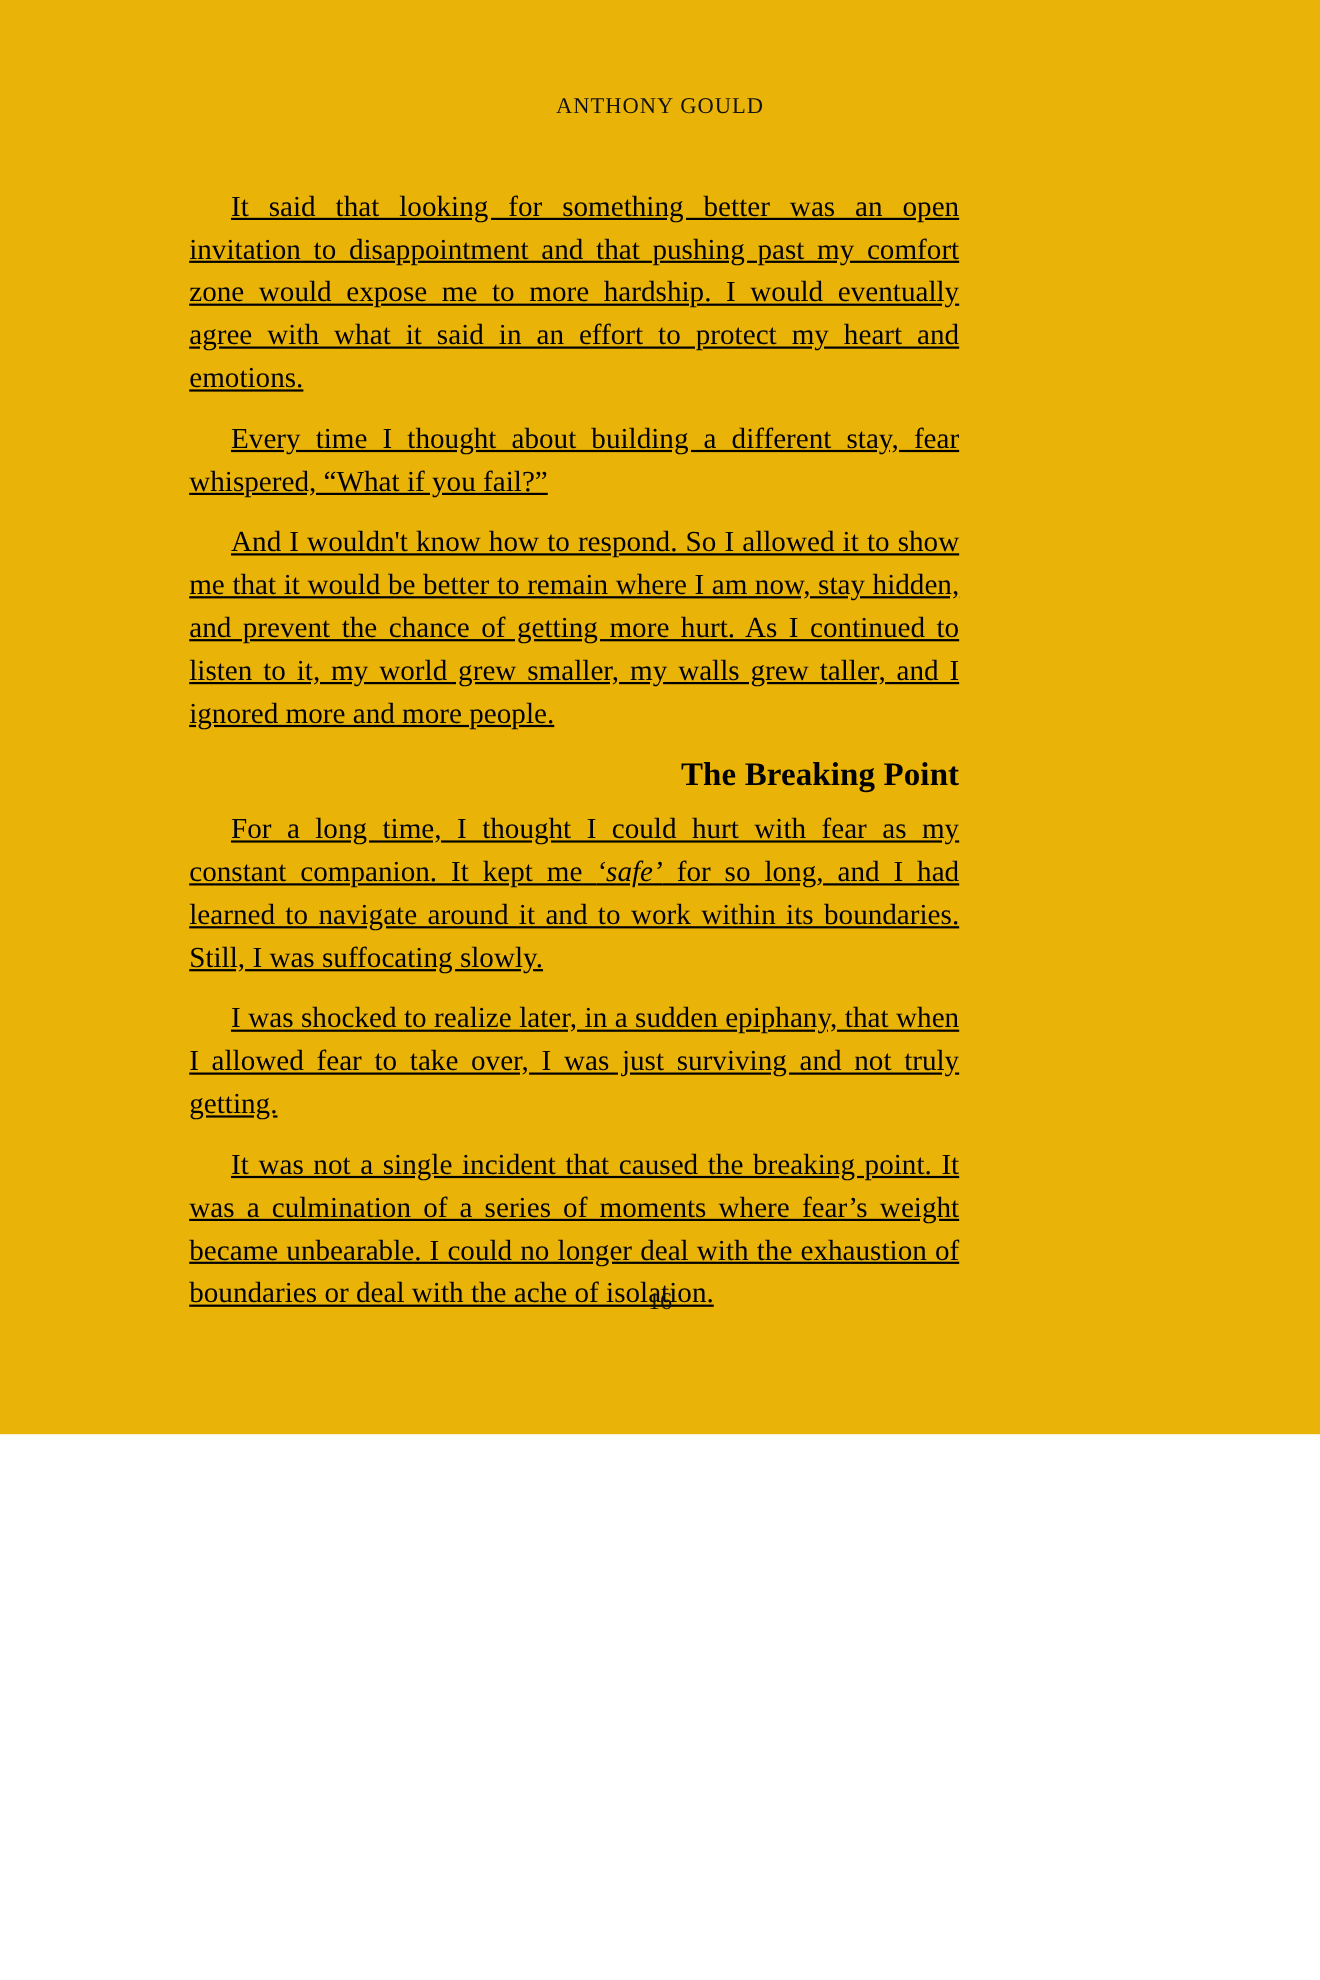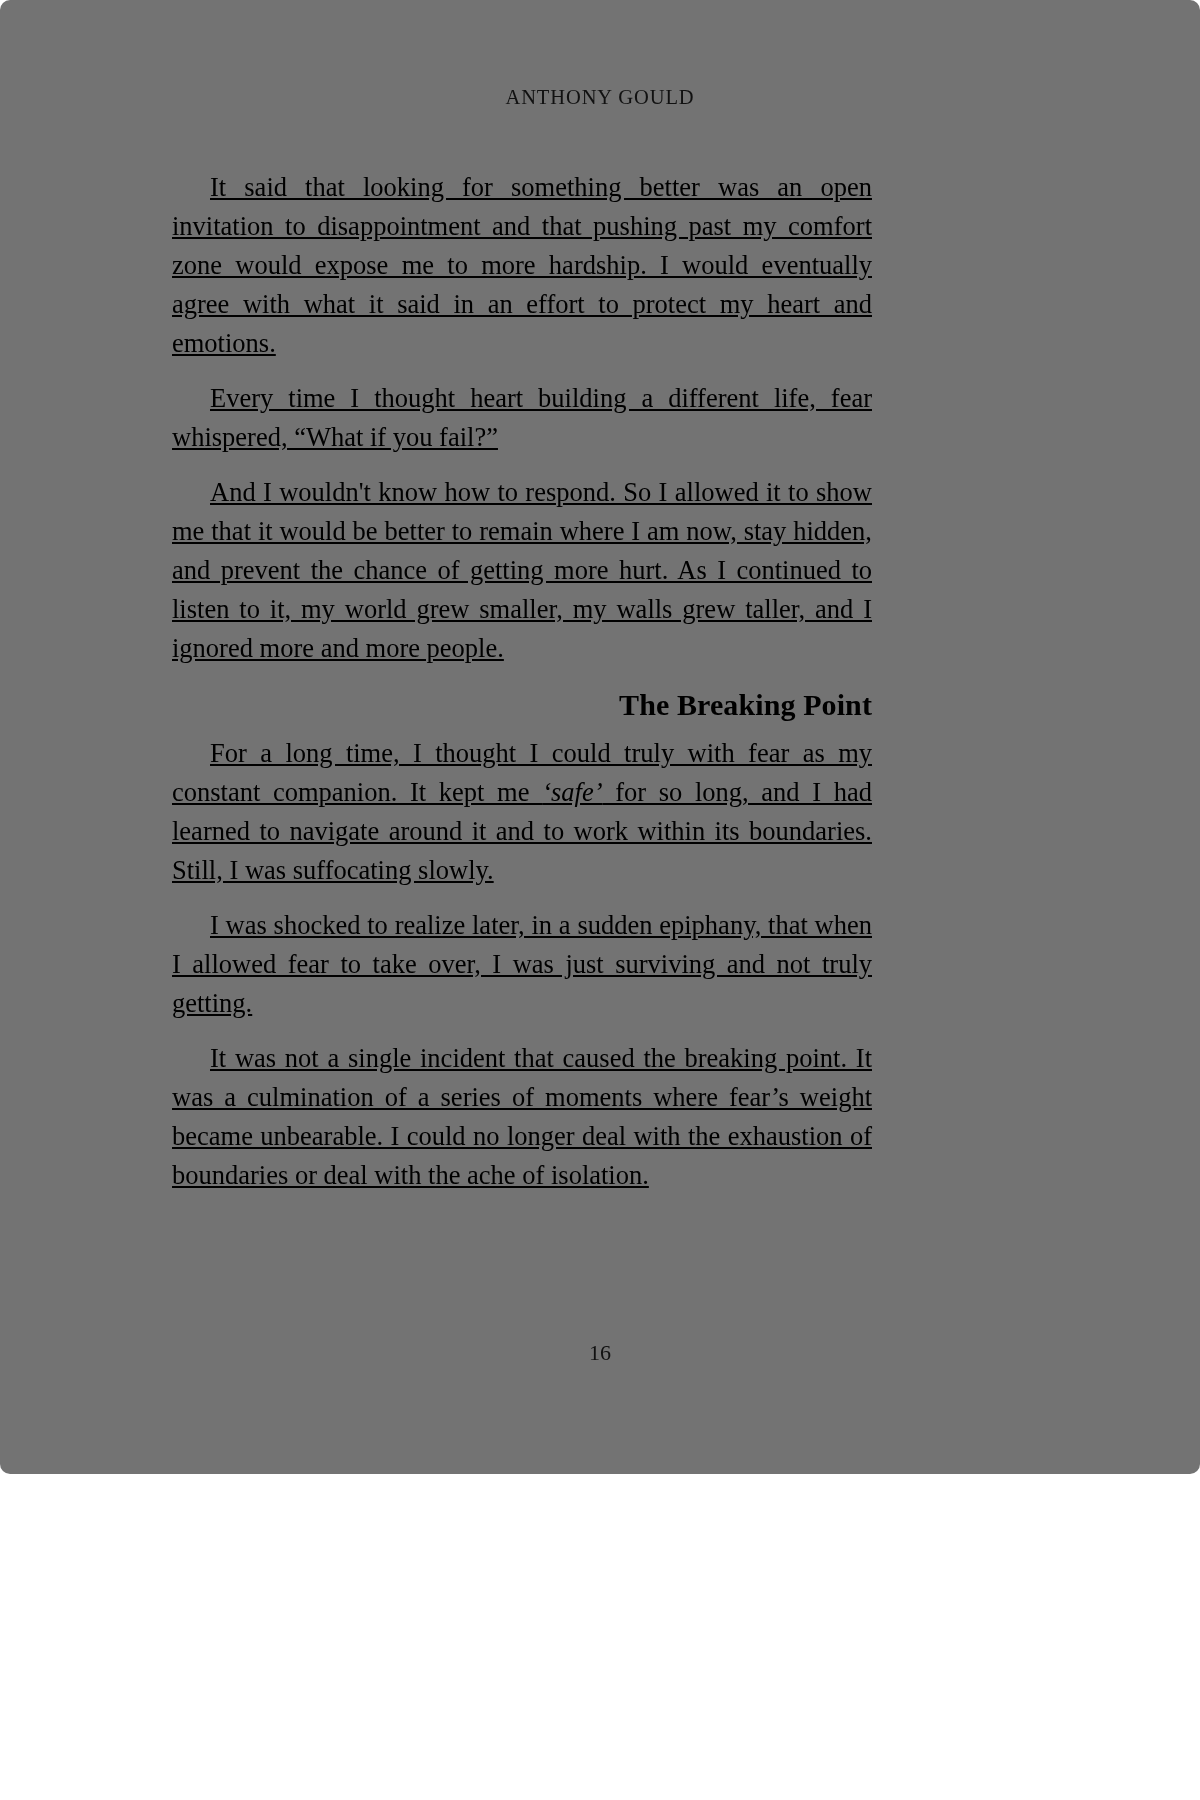--- a/index.html
+++ b/index.html
@@ -4,28 +4,27 @@
 <style>
   html, body {
     margin: 0;
     padding: 0;
     background: #ffffff;
   }
 
   .page {
     position: relative;
     width: 1200px;
-    height: 1474px;
-    background: #737373;
+    height: 1304px;
+    background: #eab308;
     margin: 0 auto;
     overflow: hidden;
     font-family: "Liberation Serif", "DejaVu Serif", serif;
     color: #000000;
     box-sizing: border-box;
-    border-radius: 10px;
   }
 
   
   .running-header {
     position: absolute;
     top: 86px;
     left: 0;
     right: 0;
     text-align: center;
     font-size: 20.5px;
@@ -87,27 +86,27 @@
 <body>
 
 <div class="page">
 
   <div class="running-header">ANTHONY GOULD</div>
 
   <div class="text-column">
 
     <p class="body-par">It said that looking for something better was an open invitation to disappointment and that pushing past my comfort zone would expose me to more hardship. I would eventually agree with what it said in an effort to protect my heart and emotions.</p>
 
-    <p class="body-par">Every time I thought heart building a different life, fear whispered, “What if you fail?”</p>
+    <p class="body-par">Every time I thought about building a different stay, fear whispered, “What if you fail?”</p>
 
     <p class="body-par">And I wouldn't know how to respond. So I allowed it to show me that it would be better to remain where I am now, stay hidden, and prevent the chance of getting more hurt. As I continued to listen to it, my world grew smaller, my walls grew taller, and I ignored more and more people.</p>
 
     <h2 class="section-heading">The Breaking Point</h2>
 
-    <p class="body-par"><span>For a long time, I thought I could truly with fear as my constant companion. It kept me </span><span class="italic-word">‘safe’</span><span> for so long, and I had learned to navigate around it and to work within its boundaries. Still, I was suffocating slowly.</span></p>
+    <p class="body-par"><span>For a long time, I thought I could hurt with fear as my constant companion. It kept me </span><span class="italic-word">‘safe’</span><span> for so long, and I had learned to navigate around it and to work within its boundaries. Still, I was suffocating slowly.</span></p>
 
     <p class="body-par">I was shocked to realize later, in a sudden epiphany, that when I allowed fear to take over, I was just surviving and not truly getting.</p>
 
     <p class="body-par">It was not a single incident that caused the breaking point. It was a culmination of a series of moments where fear’s weight became unbearable. I could no longer deal with the exhaustion of boundaries or deal with the ache of isolation.</p>
 
 
   </div>
 
   <div class="page-number">16</div>
 

